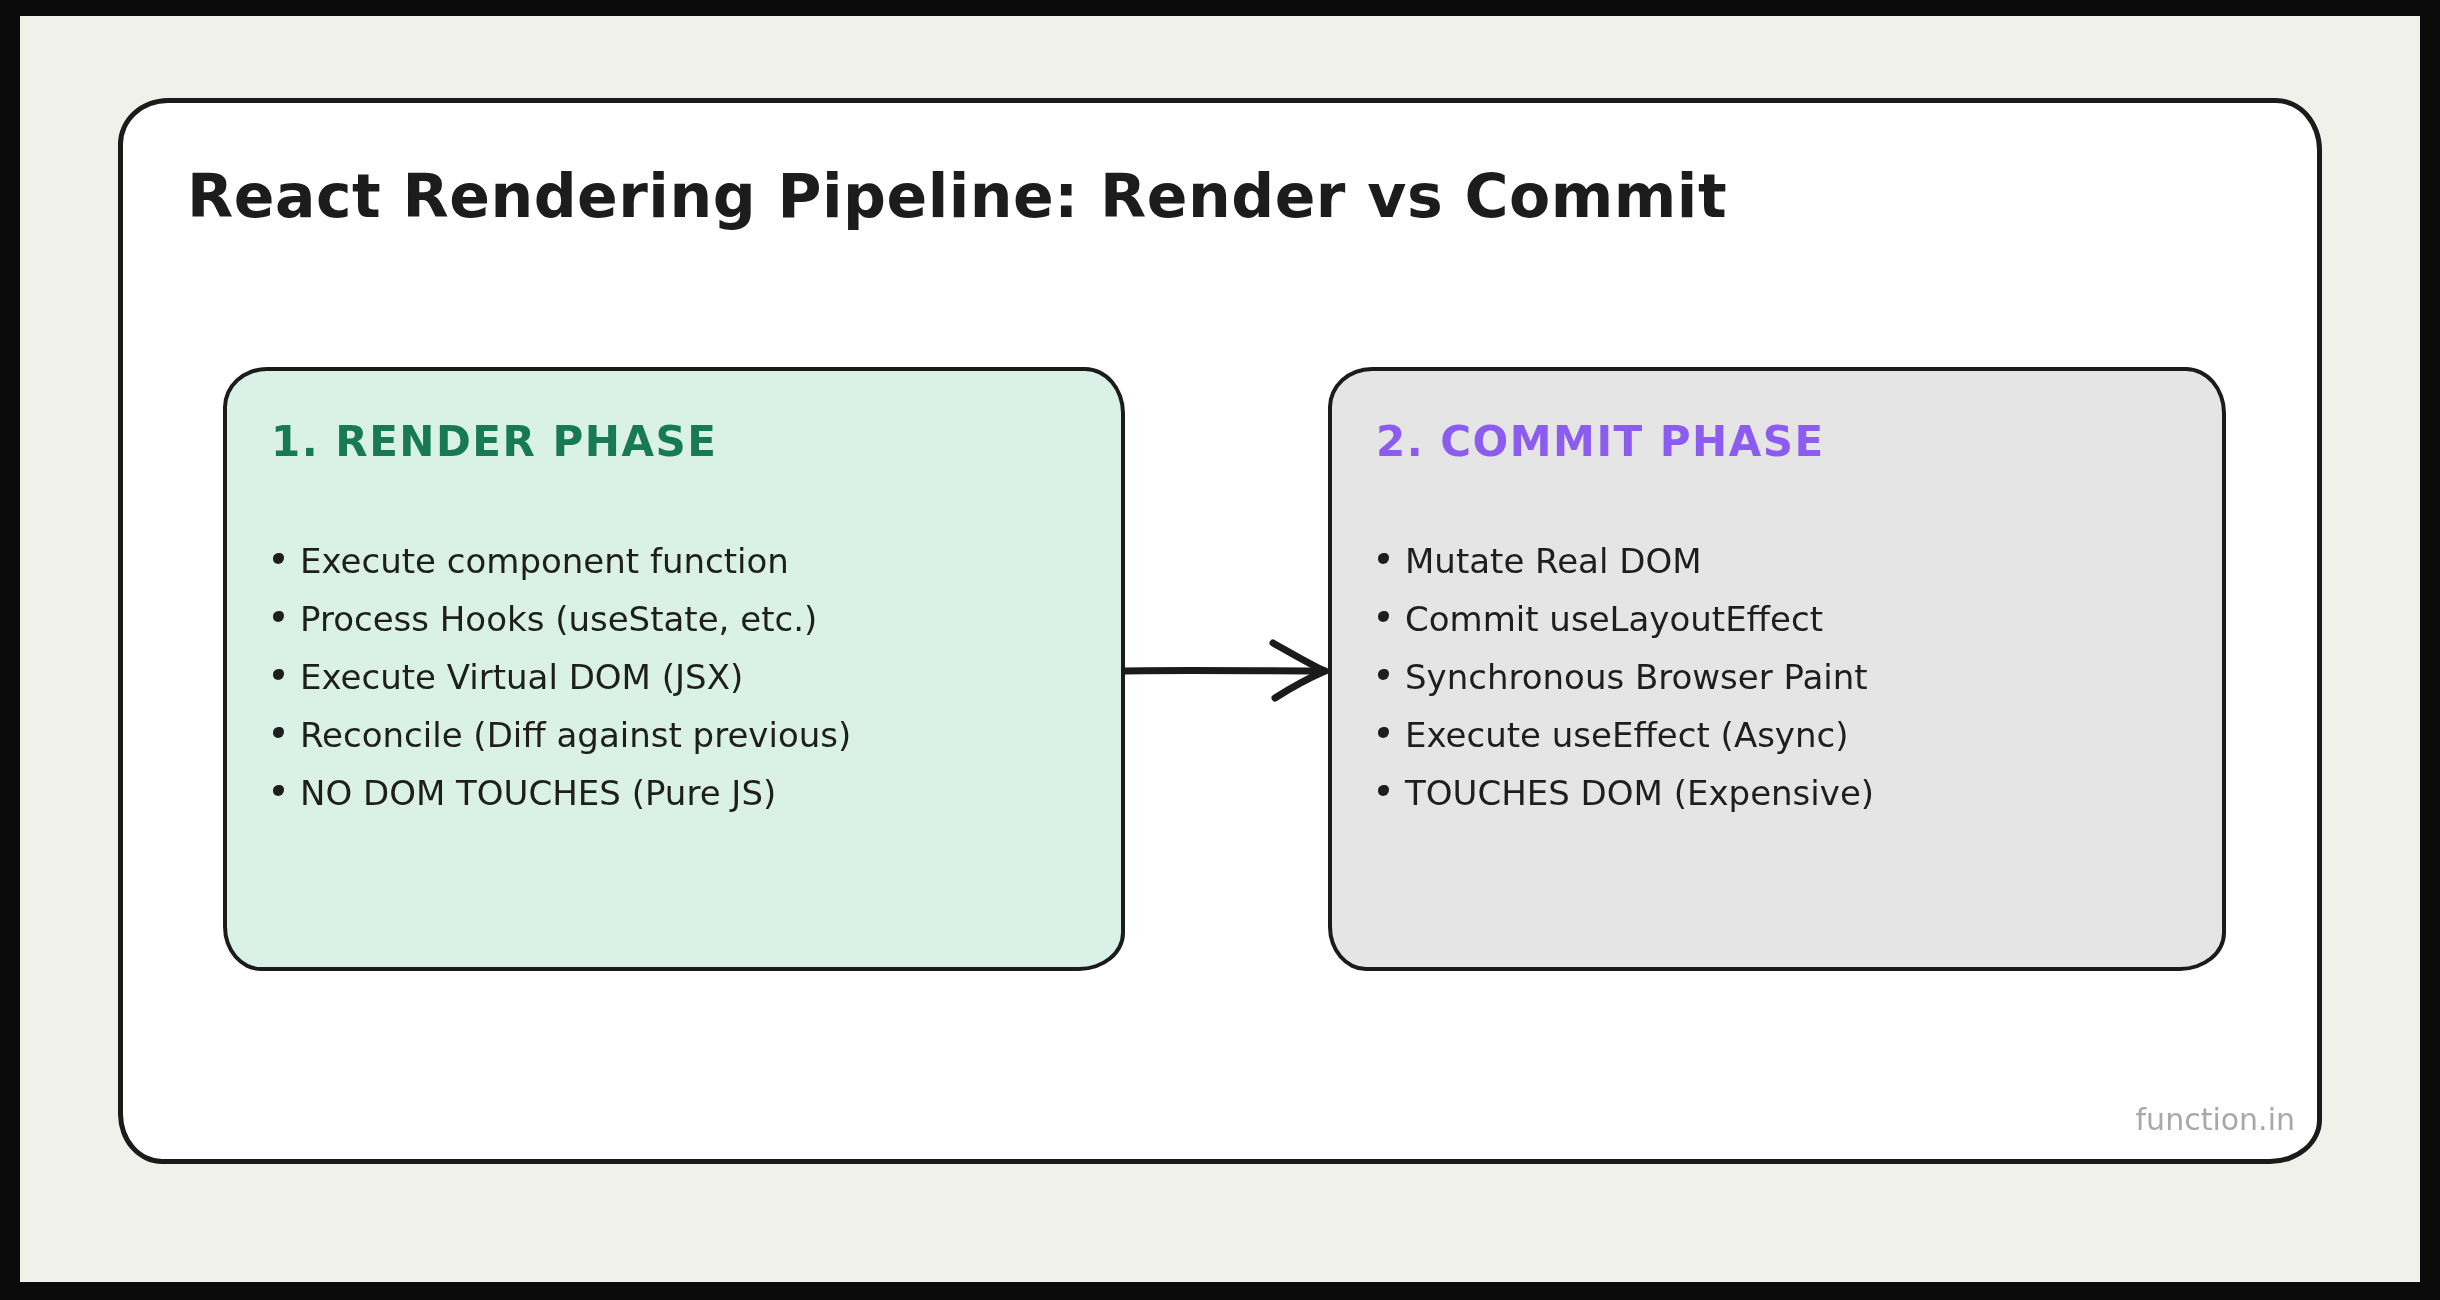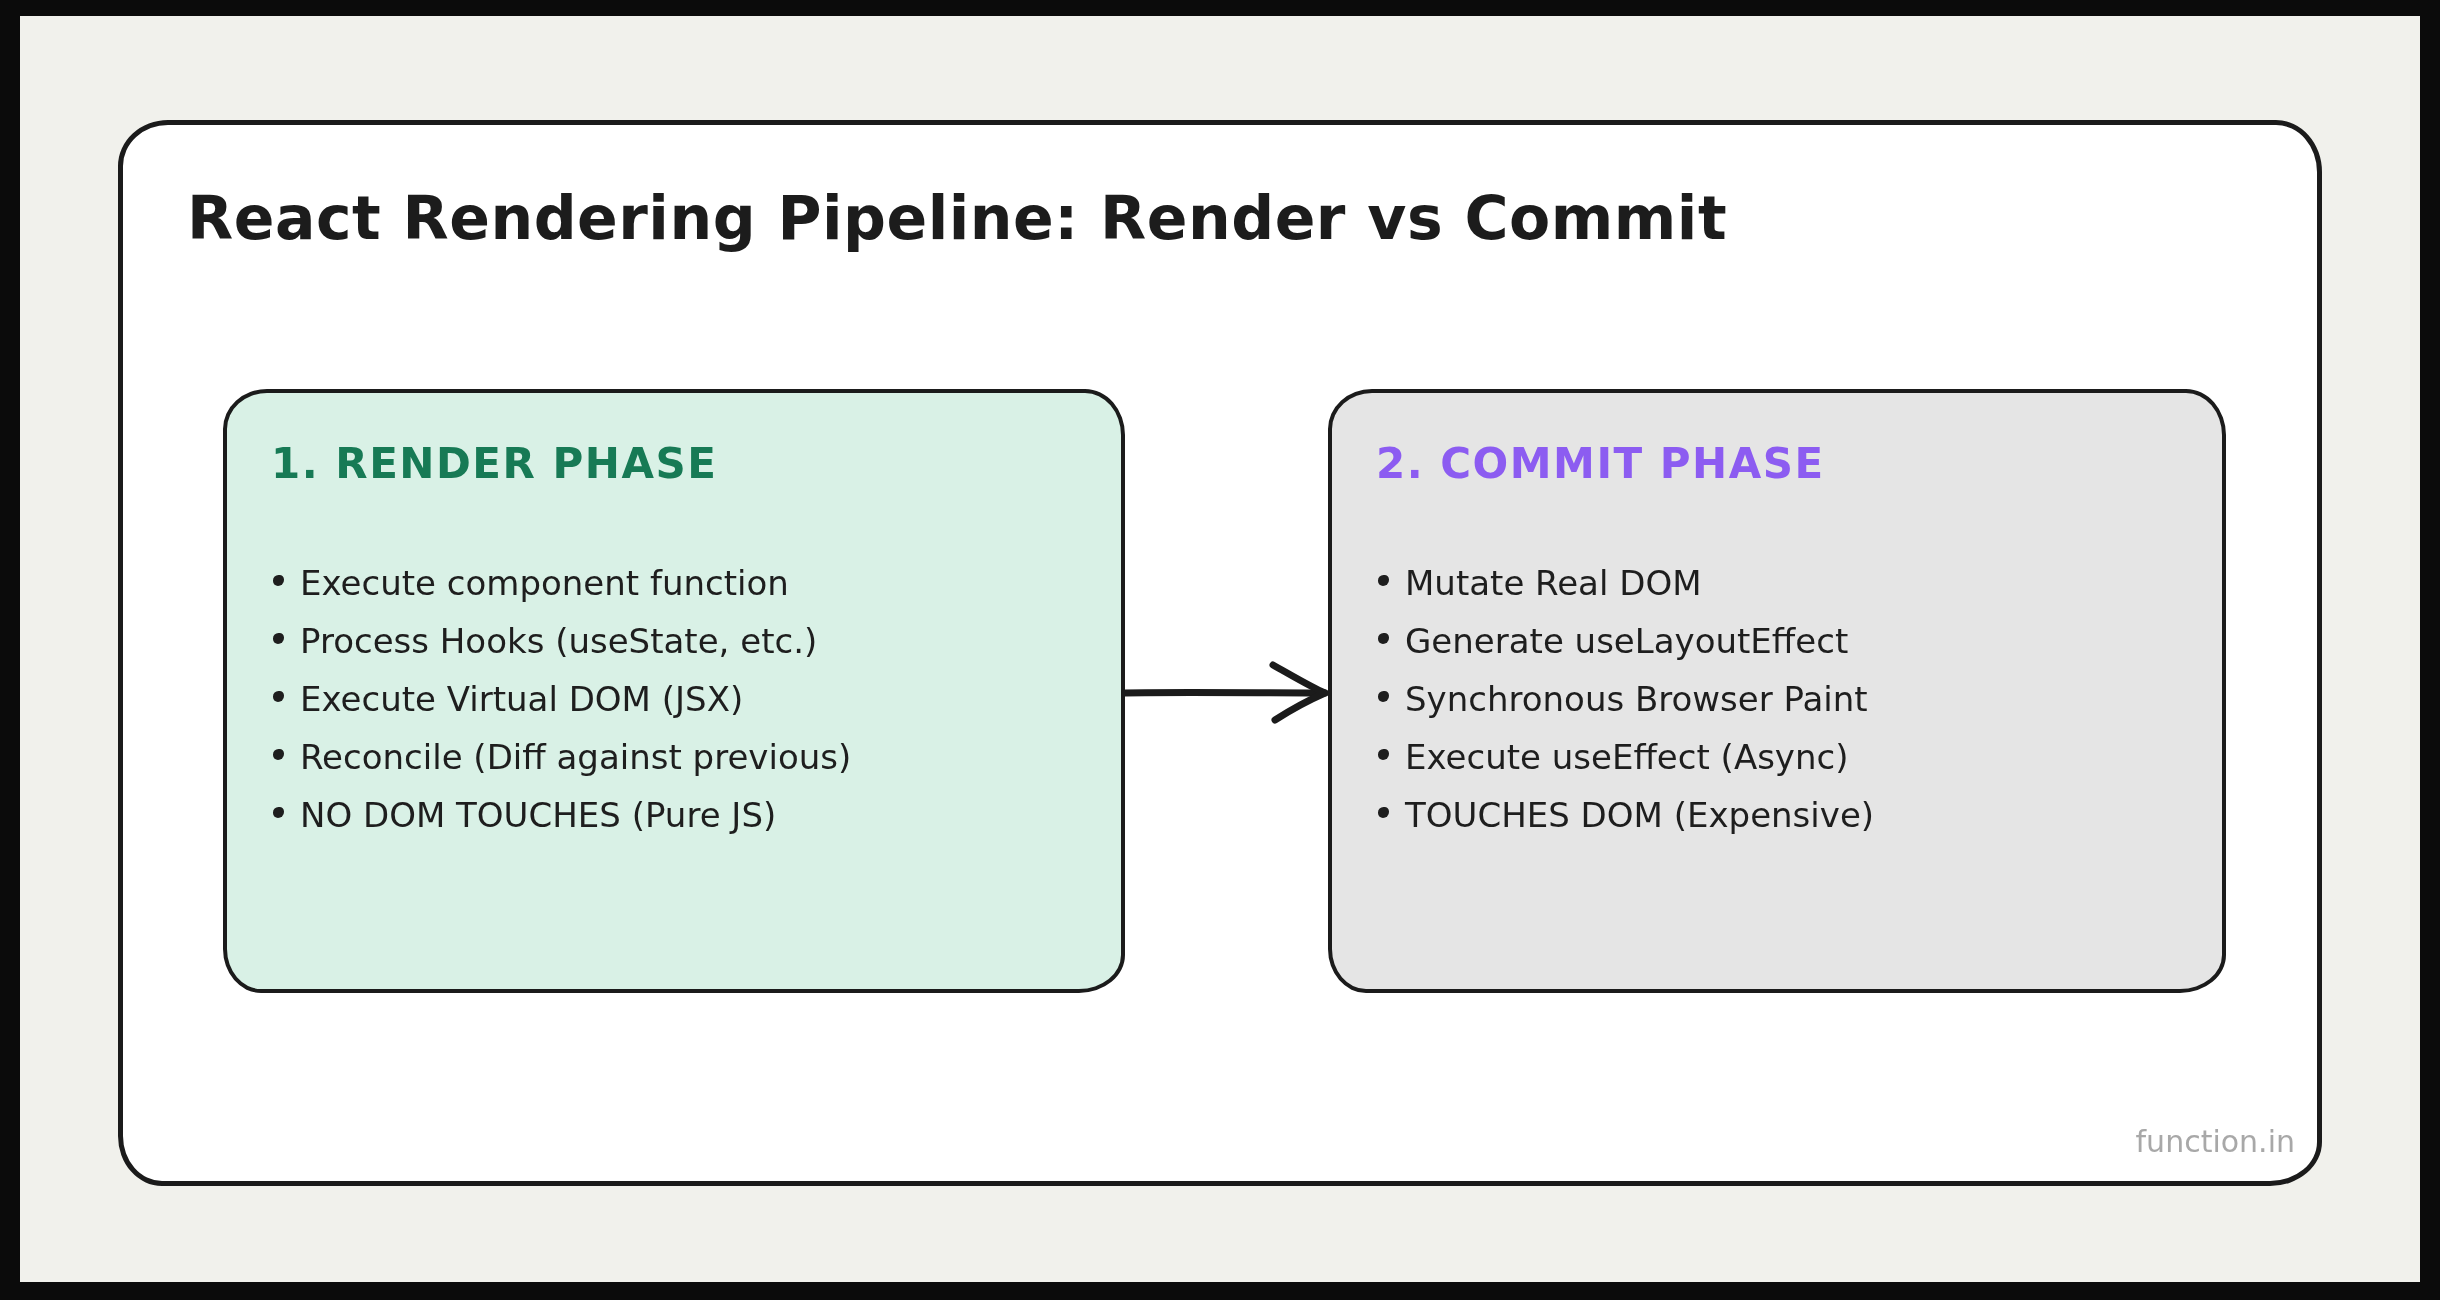--- a/index.html
+++ b/index.html
@@ -15,21 +15,21 @@
     background: #0b0b0b;
     overflow: hidden;
   }
   .page-bg {
     position: absolute;
     left: 20px; top: 16px; right: 20px; bottom: 18px;
     background: #f1f1ec;
   }
   .canvas-card {
     position: absolute;
-    left: 118px; top: 120px;
+    left: 118px; top: 98px;
     width: 2204px; height: 1066px;
     background: #ffffff;
     border: 5px solid #1b1b1b;
     border-radius: 50px 46px 52px 44px / 46px 52px 44px 50px;
   }
   .diagram-title {
     position: absolute;
     left: 64px; top: 58px;
     font-size: 60px;
     font-weight: bold;
@@ -138,21 +138,21 @@
       <h2 class="phase-heading" style="color: rgb(140, 92, 241);">2. COMMIT PHASE</h2>
       <ul class="phase-list">
 
           <li class="phase-item">
             <span class="bullet-dot"></span>
             <span>Mutate Real DOM</span>
           </li>
 
           <li class="phase-item">
             <span class="bullet-dot"></span>
-            <span>Generate useLayoutEffect</span>
+            <span>Commit useLayoutEffect</span>
           </li>
 
           <li class="phase-item">
             <span class="bullet-dot"></span>
             <span>Synchronous Browser Paint</span>
           </li>
 
           <li class="phase-item">
             <span class="bullet-dot"></span>
             <span>Execute useEffect (Async)</span>

